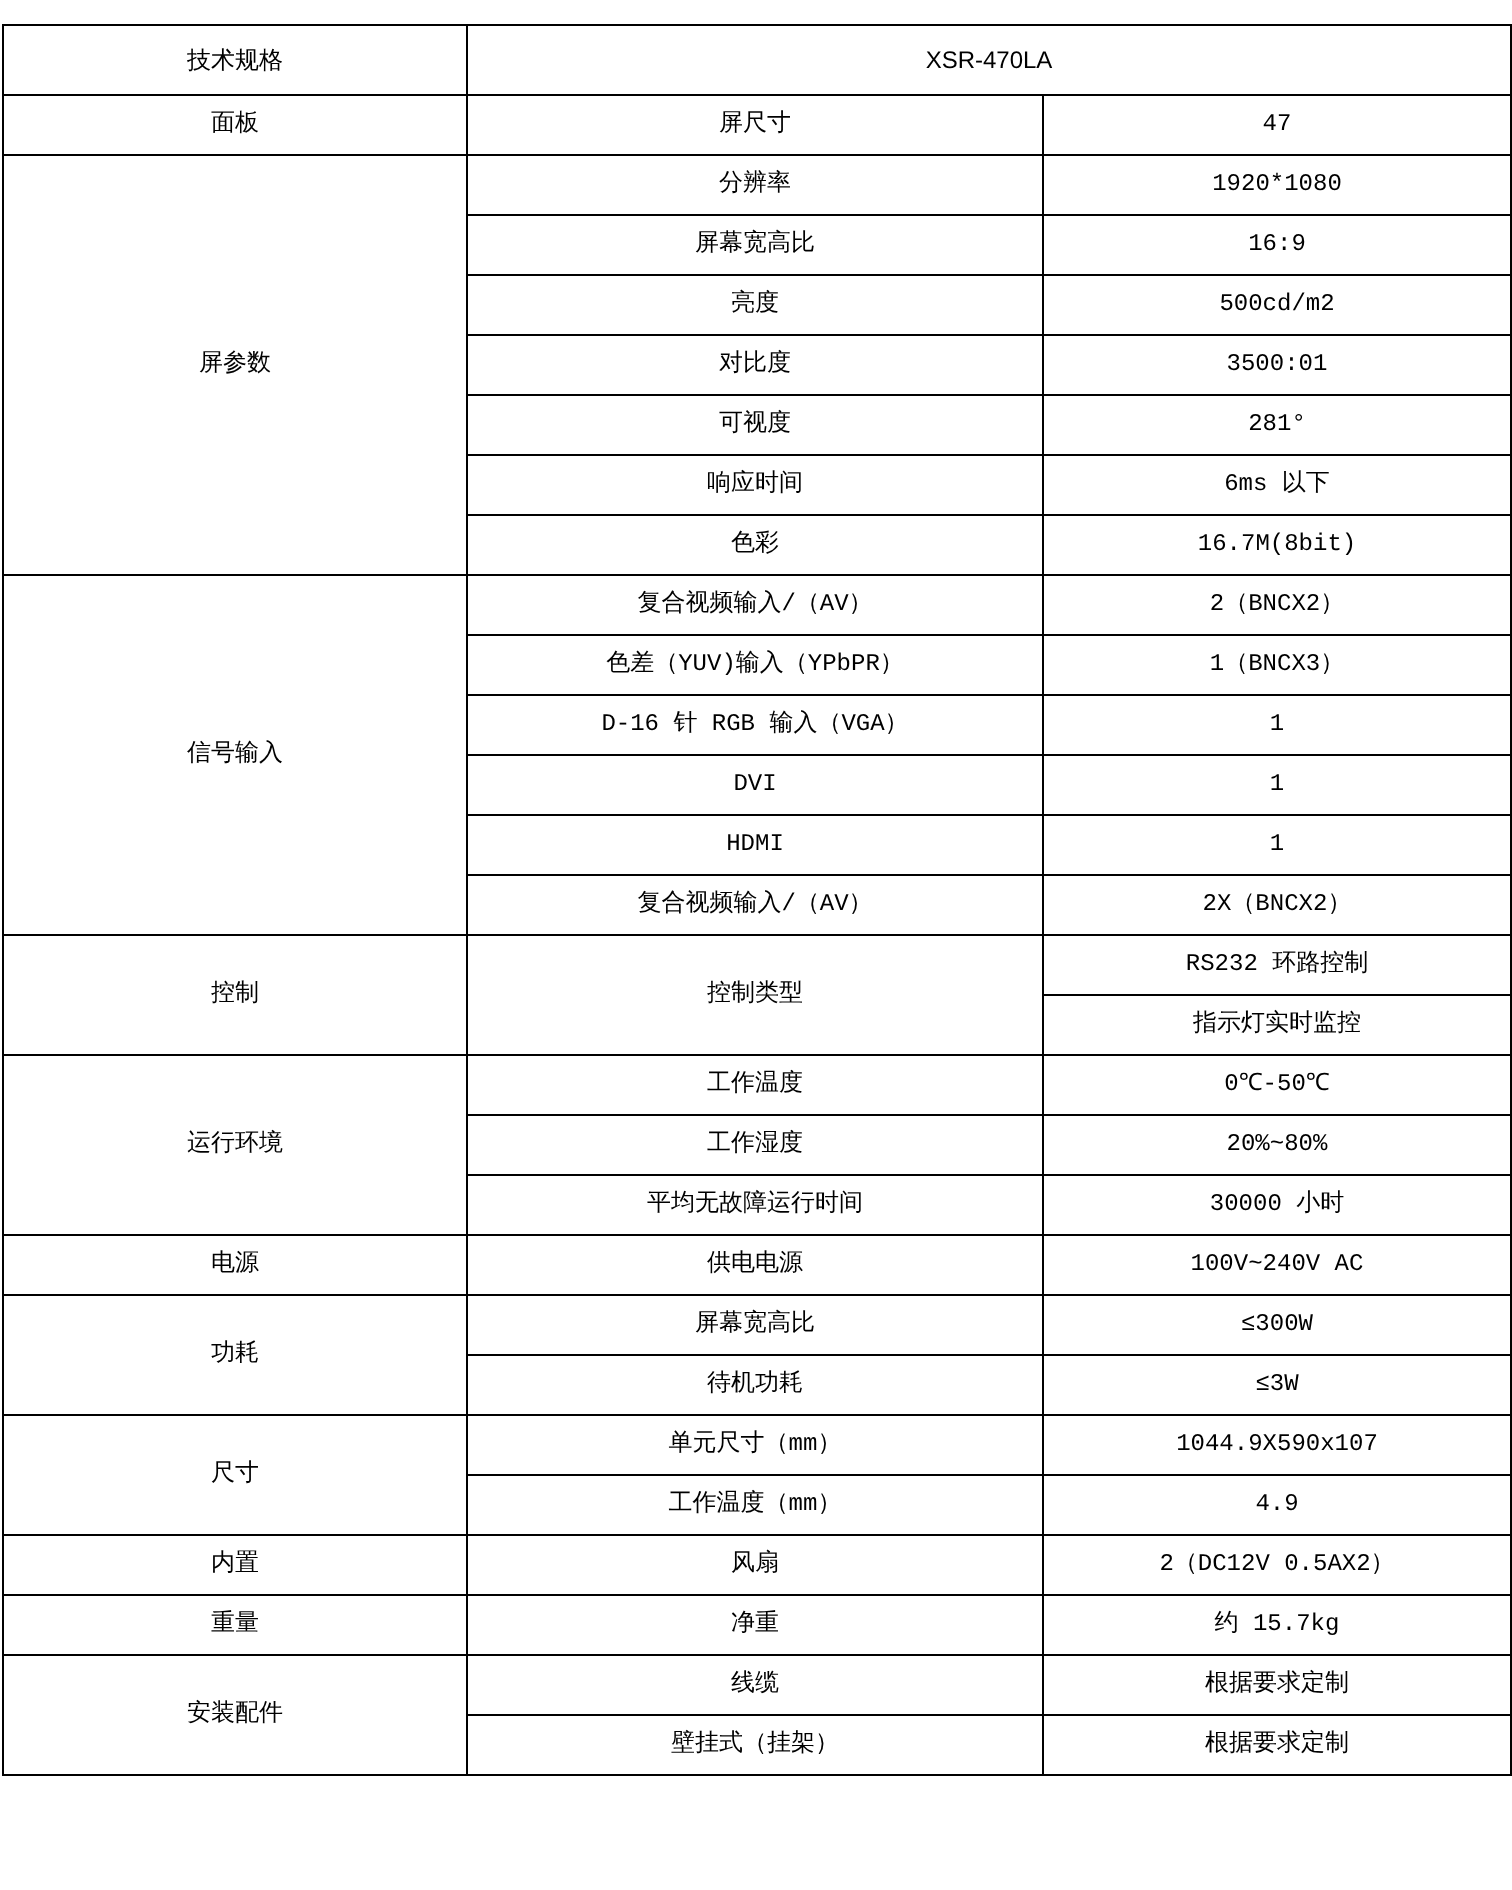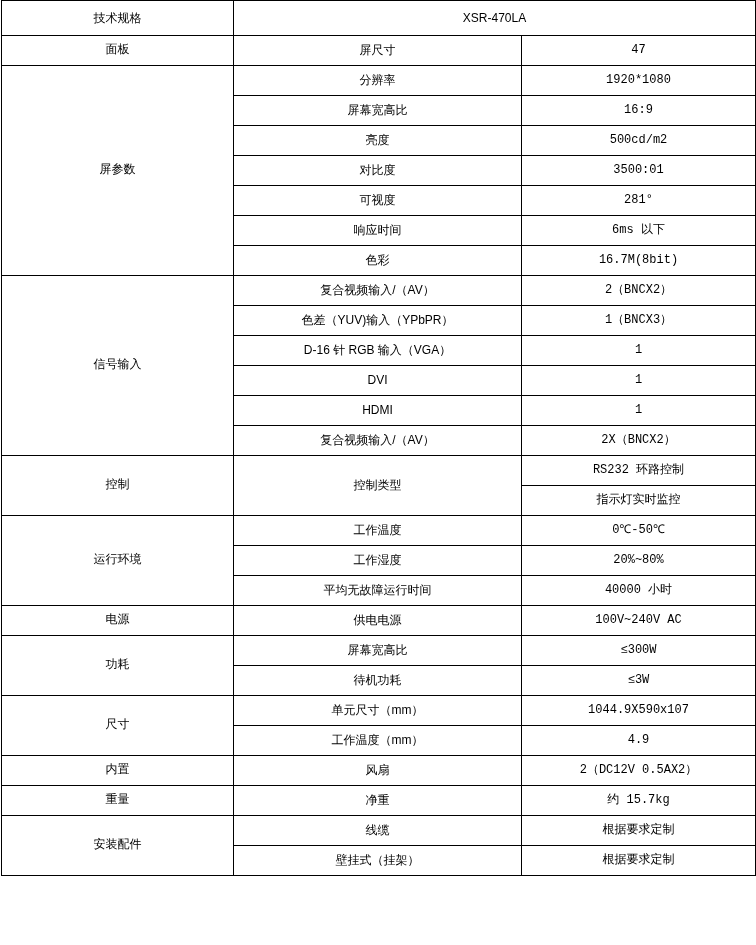--- a/index.html
+++ b/index.html
@@ -9,21 +9,21 @@
   }
   body {
     font-family: "Liberation Sans", "DejaVu Sans", sans-serif;
     width: 756px;
     height: 945px;
     overflow: hidden;
   }
   .spec-table {
     border-collapse: collapse;
     width: 754px;
-    margin: 0 1px;
+    margin: 12px 1px;
     table-layout: fixed;
     padding-left: 44px;
   }
   .spec-table td, .spec-table th {
     border: 1px solid #000000;
     text-align: center;
     vertical-align: middle;
     font-weight: normal;
     font-size: 12px;
     color: #000000;
@@ -44,20 +44,21 @@
     font-size: 15px;
   }
   .cat-cell {
     font-weight: bold;
     font-size: 13px;
     font-family: Liberation Mono, monospace;
   }
   .item-cell {
     font-weight: bold;
     font-size: 12.5px;
+    font-family: Liberation Mono, monospace;
   }
   .val-cell {
     font-size: 12px;
     font-family: Liberation Mono, monospace;
   }
   .row-h { height: 30px; }
 </style>
 </head>
 <body>
 
@@ -148,21 +149,21 @@
       <td class="cat-cell" rowspan="3">运行环境</td>
       <td class="item-cell">工作温度</td>
       <td class="val-cell">0℃-50℃</td>
     </tr>
     <tr class="row-h">
       <td class="item-cell">工作湿度</td>
       <td class="val-cell">20%~80%</td>
     </tr>
     <tr class="row-h">
       <td class="item-cell">平均无故障运行时间</td>
-      <td class="val-cell">40000 小时</td>
+      <td class="val-cell">30000 小时</td>
     </tr>
 
     <tr class="row-h">
       <td class="cat-cell">电源</td>
       <td class="item-cell">供电电源</td>
       <td class="val-cell">100V~240V  AC</td>
     </tr>
 
     <tr class="row-h">
       <td class="cat-cell" rowspan="2">功耗</td>

